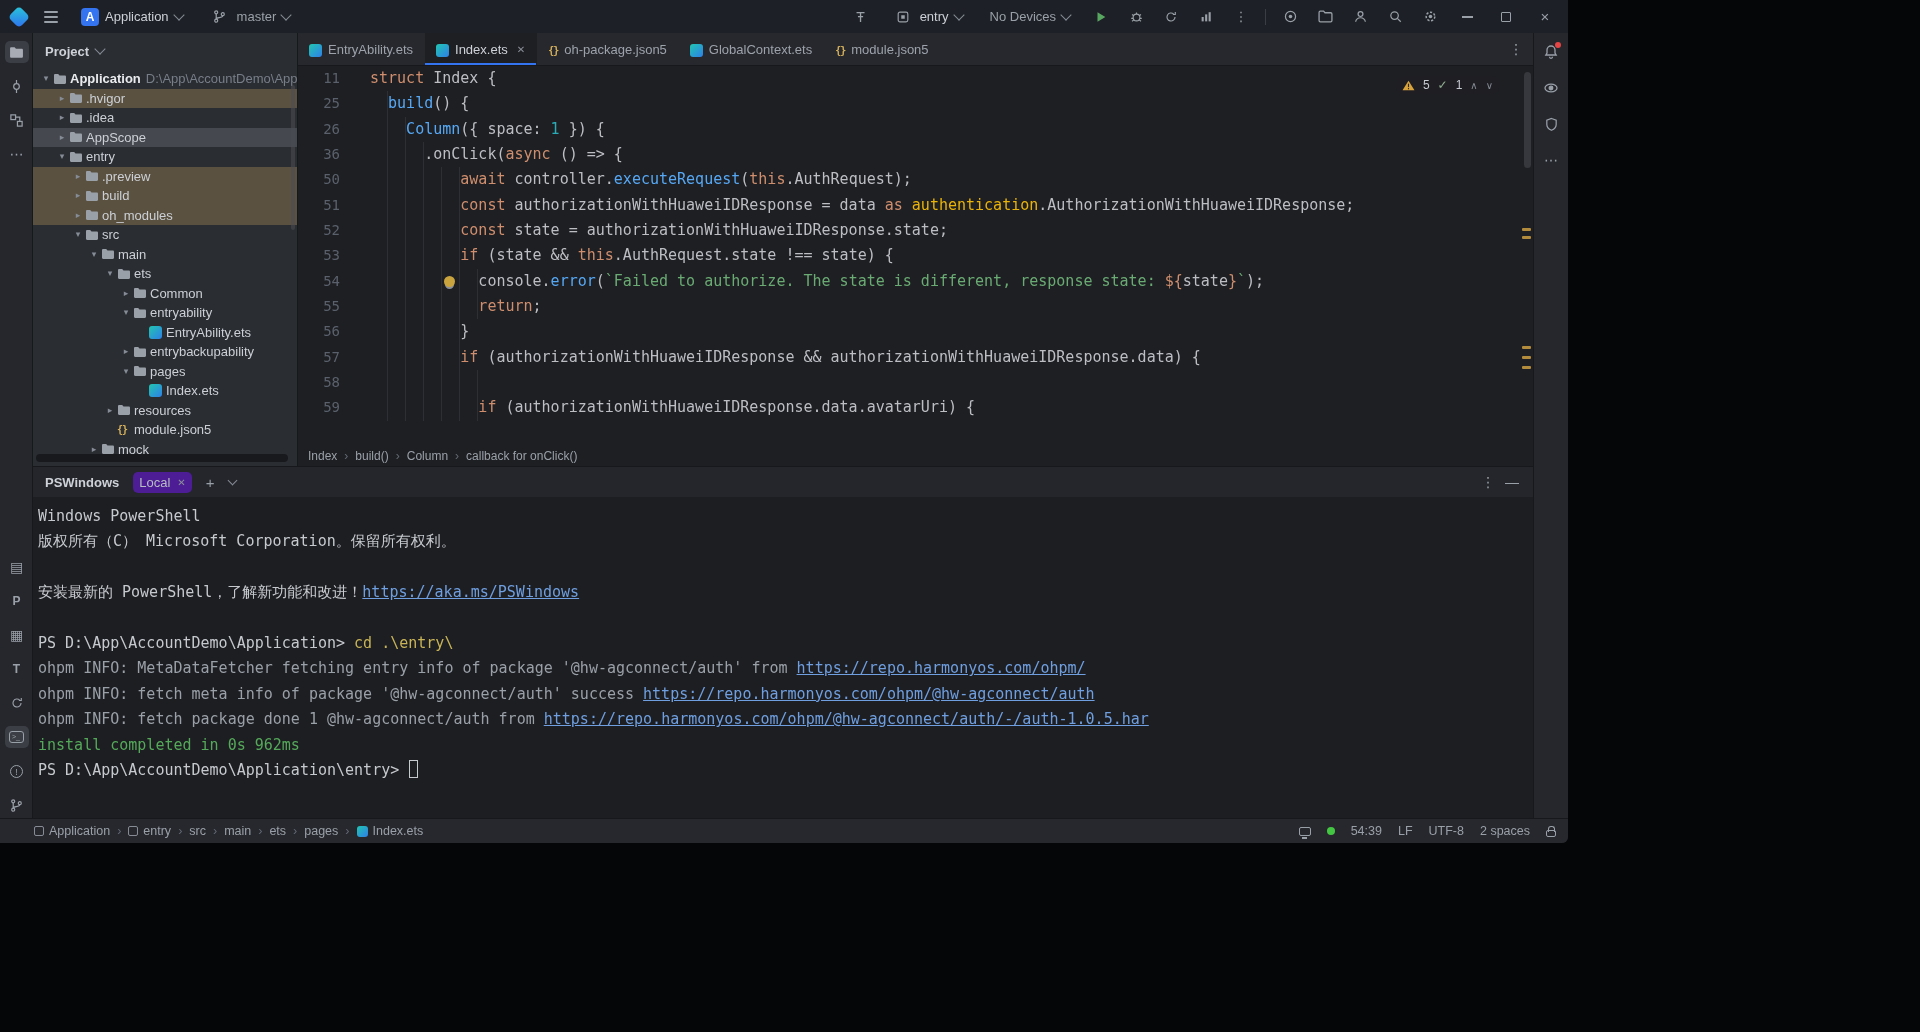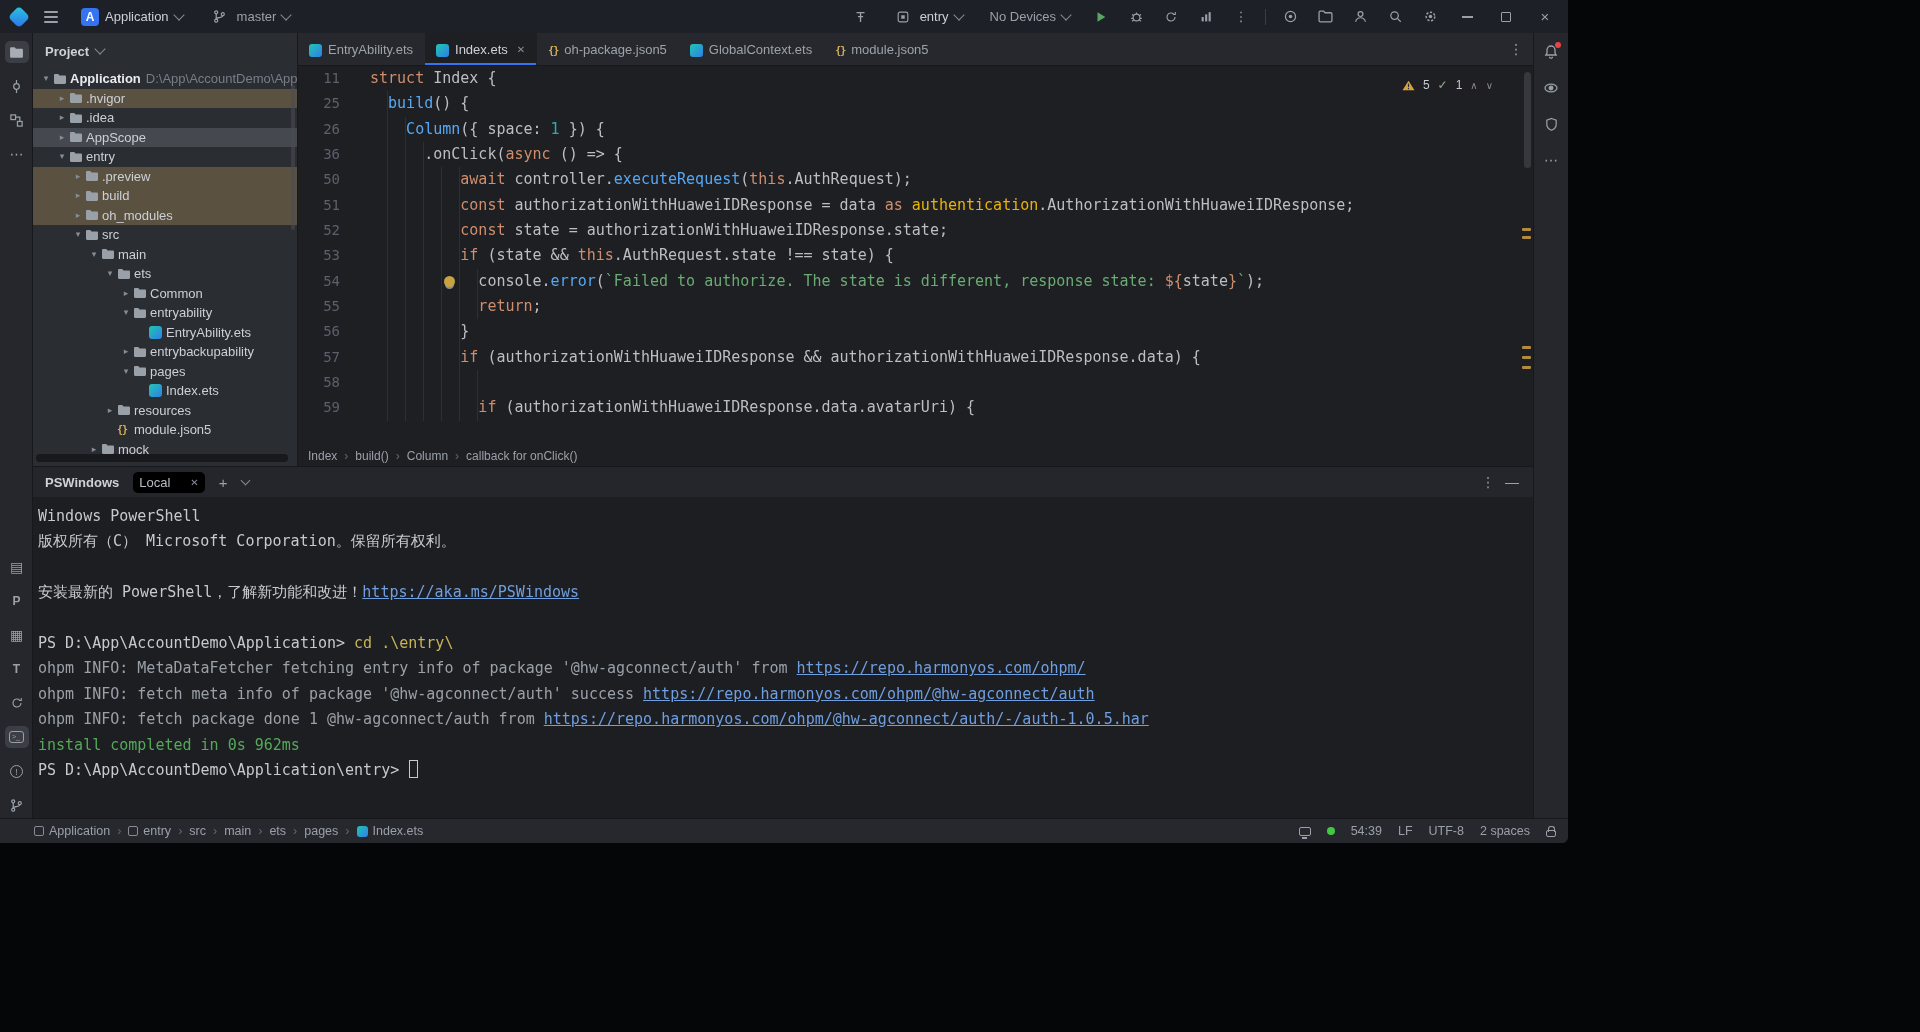--- a/index.html
+++ b/index.html
@@ -77,21 +77,21 @@
 
 
 .right-strip{position:absolute;left:1533px;top:33px;width:35px;height:785px;background:#25272d;border-left:1px solid #17181b;display:flex;flex-direction:column;align-items:center;padding-top:8px;gap:14px}
 .rs-ic{position:relative;width:24px;height:22px;display:flex;align-items:center;justify-content:center;color:#9aa0a8;font-size:14px}
 .red-dot{position:absolute;right:2px;top:1px;width:6px;height:6px;border-radius:50%;background:#e64545}
 
 
 .terminal-panel{position:absolute;left:33px;top:466px;width:1500px;height:352px;background:#1d1e22;border-top:1px solid #17181b}
 .term-header{height:30px;background:#24262b;display:flex;align-items:center;gap:14px;padding:0 12px;font-size:13px;color:#ced2d8;position:relative}
 .term-title{font-weight:bold}
-.term-tab{display:flex;align-items:center;gap:20px;color:#b9bdc4;padding:3px 6px;border-radius:5px;background:#000000}
+.term-tab{display:flex;align-items:center;gap:7px;color:#b9bdc4;padding:3px 6px;border-radius:5px;background:#4c1d95}
 .term-tab .x{color:#8a8f98;font-size:10px}
 .term-plus{color:#9aa0a8;font-size:15px}
 .term-chev{width:7px;height:7px;border-right:1.5px solid #858b94;border-bottom:1.5px solid #858b94;transform:rotate(45deg);margin-top:-3px}
 .term-ctl{position:absolute;top:7px;color:#9aa0a8;font-size:14px}
 .term-ctl.dots{right:38px}
 .term-ctl.min{right:14px}
 .term-body{padding:7px 0 0 5px;font-family:"DejaVu Sans Mono",monospace;font-size:15px}
 .tl{height:25.4px;line-height:25.4px;white-space:pre}
 .t-plain{color:#c6c9ce}
 .t-cmd{color:#c9b458}

